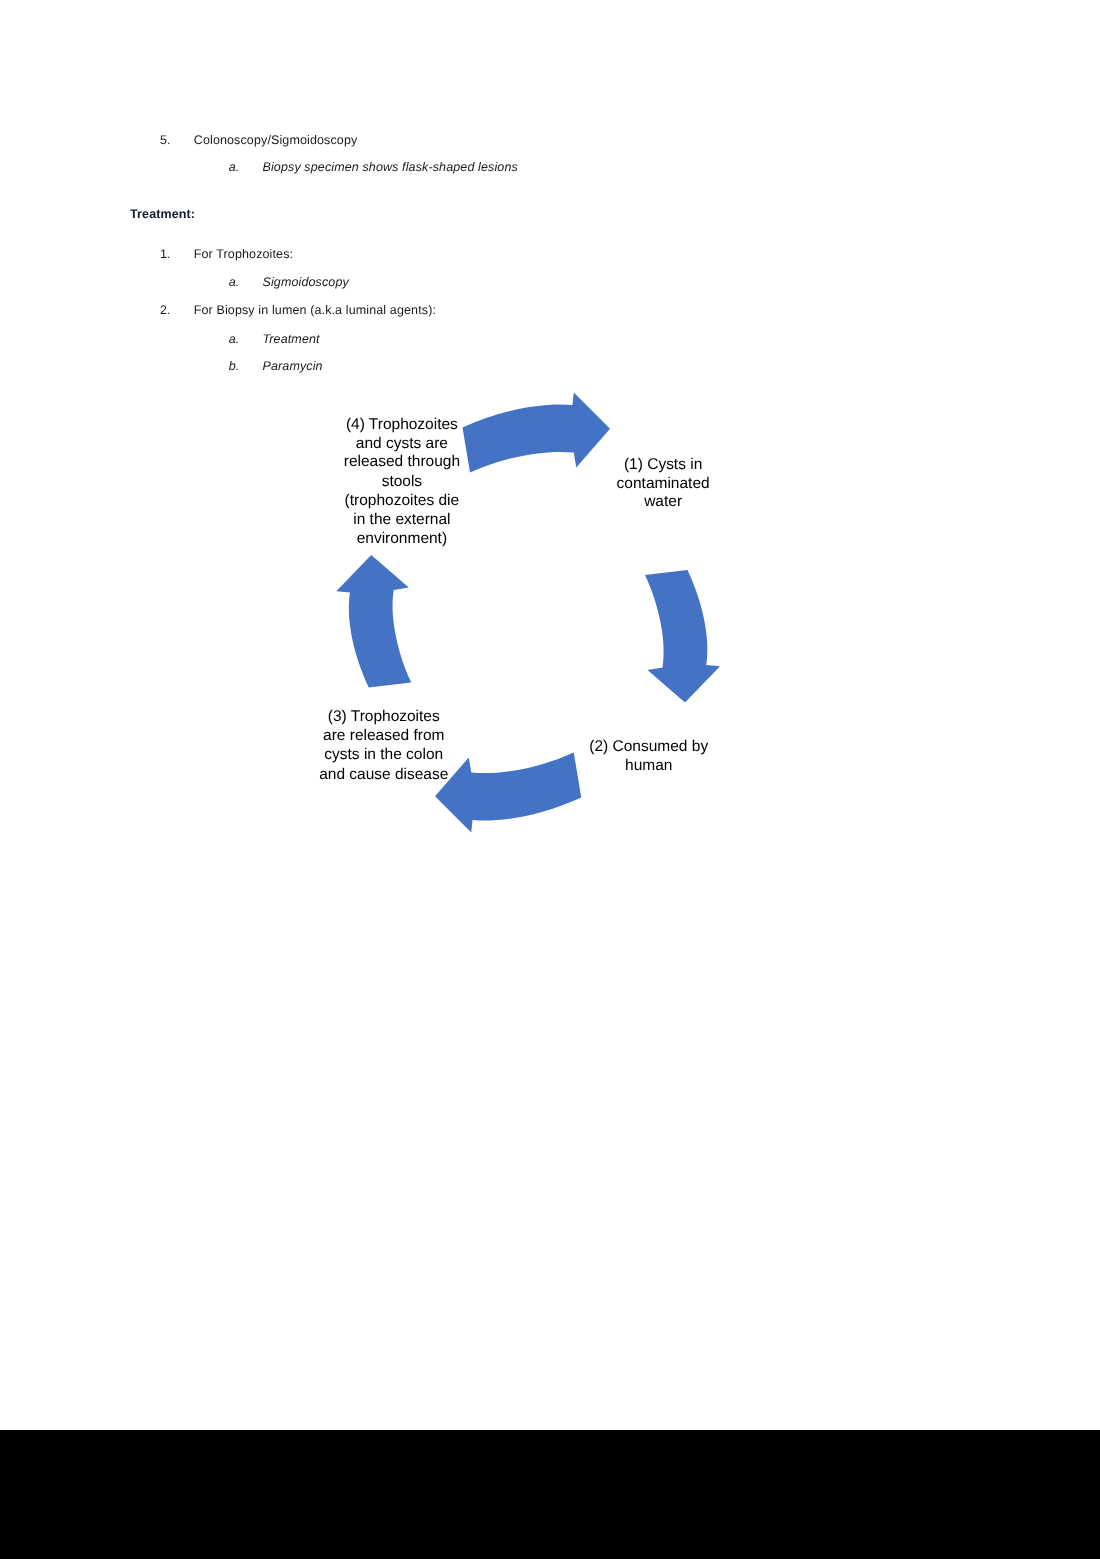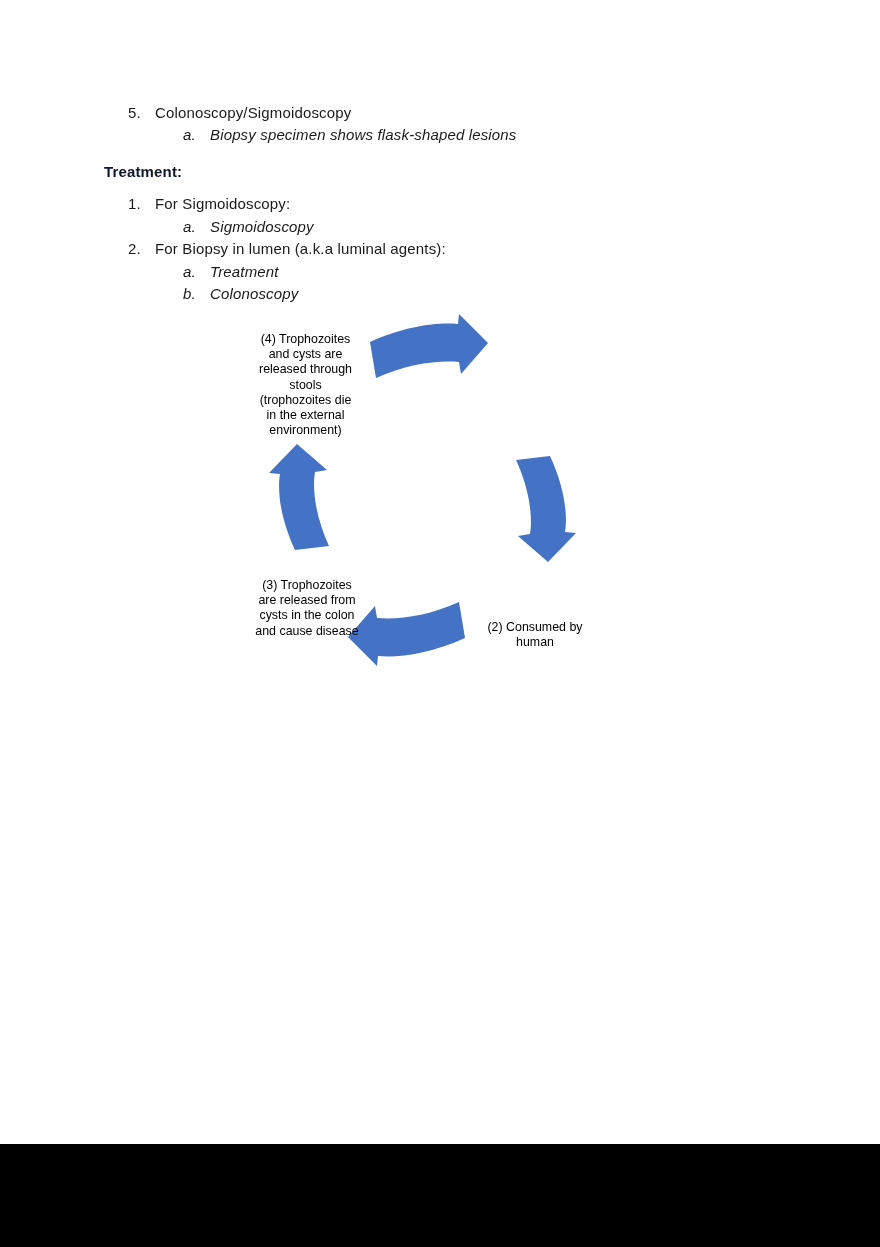--- a/index.html
+++ b/index.html
@@ -25,21 +25,21 @@
   
   .outline {
     position: absolute;
     left: 0;
     top: 0;
     width: 880px;
   }
 
   .line {
     position: absolute;
-    font-size: 15px;
+    font-size: 10px;
     line-height: 14px;
     color: #1a1a1a;
     white-space: nowrap;
     letter-spacing: 0.01em;
   }
 
   .line .marker {
     display: inline-block;
     width: 27px;
   }
@@ -63,24 +63,24 @@
 
   .cyc-label {
     position: absolute;
     font-size: 12.4px;
     line-height: 15.2px;
     text-align: center;
     color: #000;
     font-weight: 500;
   }
 
-  .cyc-label.l4 { left: 8px;   top: 22px;  width: 135px; }
+  .cyc-label.l4 { left: 24px;   top: 22px;  width: 135px; }
   .cyc-label.l1 { left: 243px; top: 54px;  width: 115px; }
-  .cyc-label.l2 { left: 240px; top: 280px; width: 130px; margin-top: 30px; }
-  .cyc-label.l3 { left: 8px;   top: 268px; width: 138px; }
+  .cyc-label.l2 { left: 224px; top: 280px; width: 130px; }
+  .cyc-label.l3 { left: 8px;   top: 256px; width: 138px; }
 
   .arrow-svg {
     position: absolute;
     left: 0;
     top: 0;
     width: 390px;
     height: 390px;
     overflow: visible;
   }
 
@@ -107,37 +107,37 @@
 
     <div class="line lvl2" style="top:128px">
       <span class="marker">a.</span><span>Biopsy specimen shows flask-shaped lesions</span>
     </div>
 
     <div class="line heading" style="top:165px">
       <span>Treatment:</span>
     </div>
 
     <div class="line lvl1" style="top:197px">
-      <span class="marker">1.</span><span>For Sigmoidoscopy:</span>
+      <span class="marker">1.</span><span>For Trophozoites:</span>
     </div>
 
     <div class="line lvl2" style="top:220px">
       <span class="marker">a.</span><span>Sigmoidoscopy</span>
     </div>
 
     <div class="line lvl1" style="top:242px">
       <span class="marker">2.</span><span>For Biopsy in lumen (a.k.a luminal agents):</span>
     </div>
 
     <div class="line lvl2" style="top:265px">
       <span class="marker">a.</span><span>Treatment</span>
     </div>
 
     <div class="line lvl2" style="top:287px">
-      <span class="marker">b.</span><span>Colonoscopy</span>
+      <span class="marker">b.</span><span>Paramycin</span>
     </div>
 
   </div>
 
   <div class="diagram">
 
     <svg class="arrow-svg" viewBox="0 0 390 390">
 
       <path fill="#4472c4" d="M140,32 C175,16 208,12 228,14 L229,4 L258,33 L231,64 L229,52
                C208,50 177,54 146,68 Z"></path>
@@ -146,20 +146,21 @@
                L300,224 C303,206 299,178 286,150 Z"></path>
 
       <path fill="#4472c4" d="M235,328 C200,344 168,348 148,346 L147,356 L118,327 L145,296
                L147,308 C168,310 198,306 229,292 Z"></path>
 
       <path fill="#4472c4" d="M65,240 C51,210 47,182 50,164 L39,163 L67,134 L97,160
                L85,162 C82,180 86,208 99,236 Z"></path>
     </svg>
 
     <div class="cyc-label l4">(4) Trophozoites<br>and cysts are<br>released through<br>stools<br>(trophozoites die<br>in the external<br>environment)</div>
+    <div class="cyc-label l1">(1) Cysts in<br>contaminated<br>water</div>
     <div class="cyc-label l2">(2) Consumed by<br>human</div>
     <div class="cyc-label l3">(3) Trophozoites<br>are released from<br>cysts in the colon<br>and cause disease</div>
 
   </div>
 
   <div class="bottom-bar"></div>
 
 </div>
 
 </body></html>

